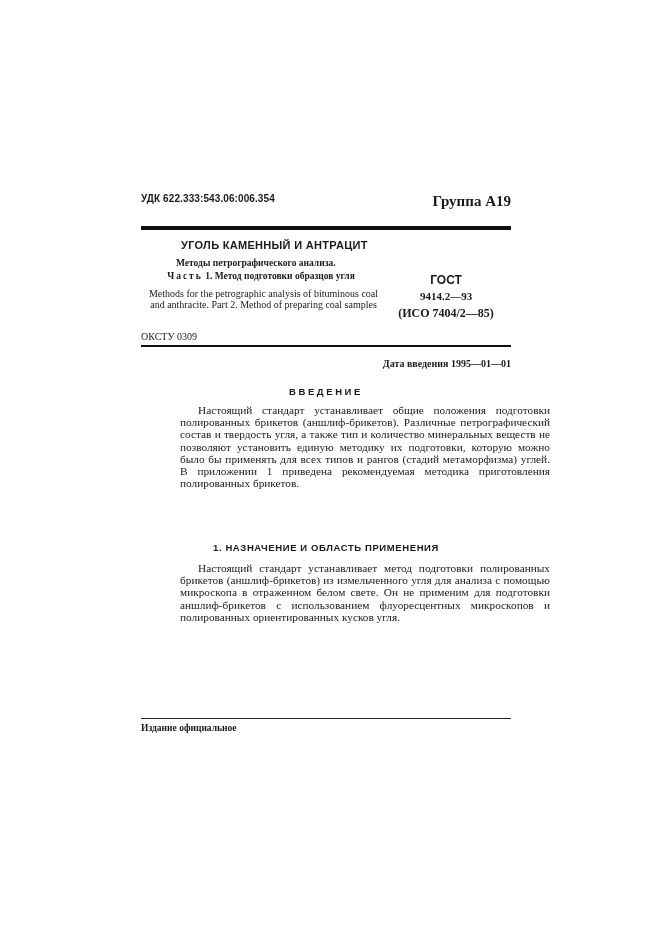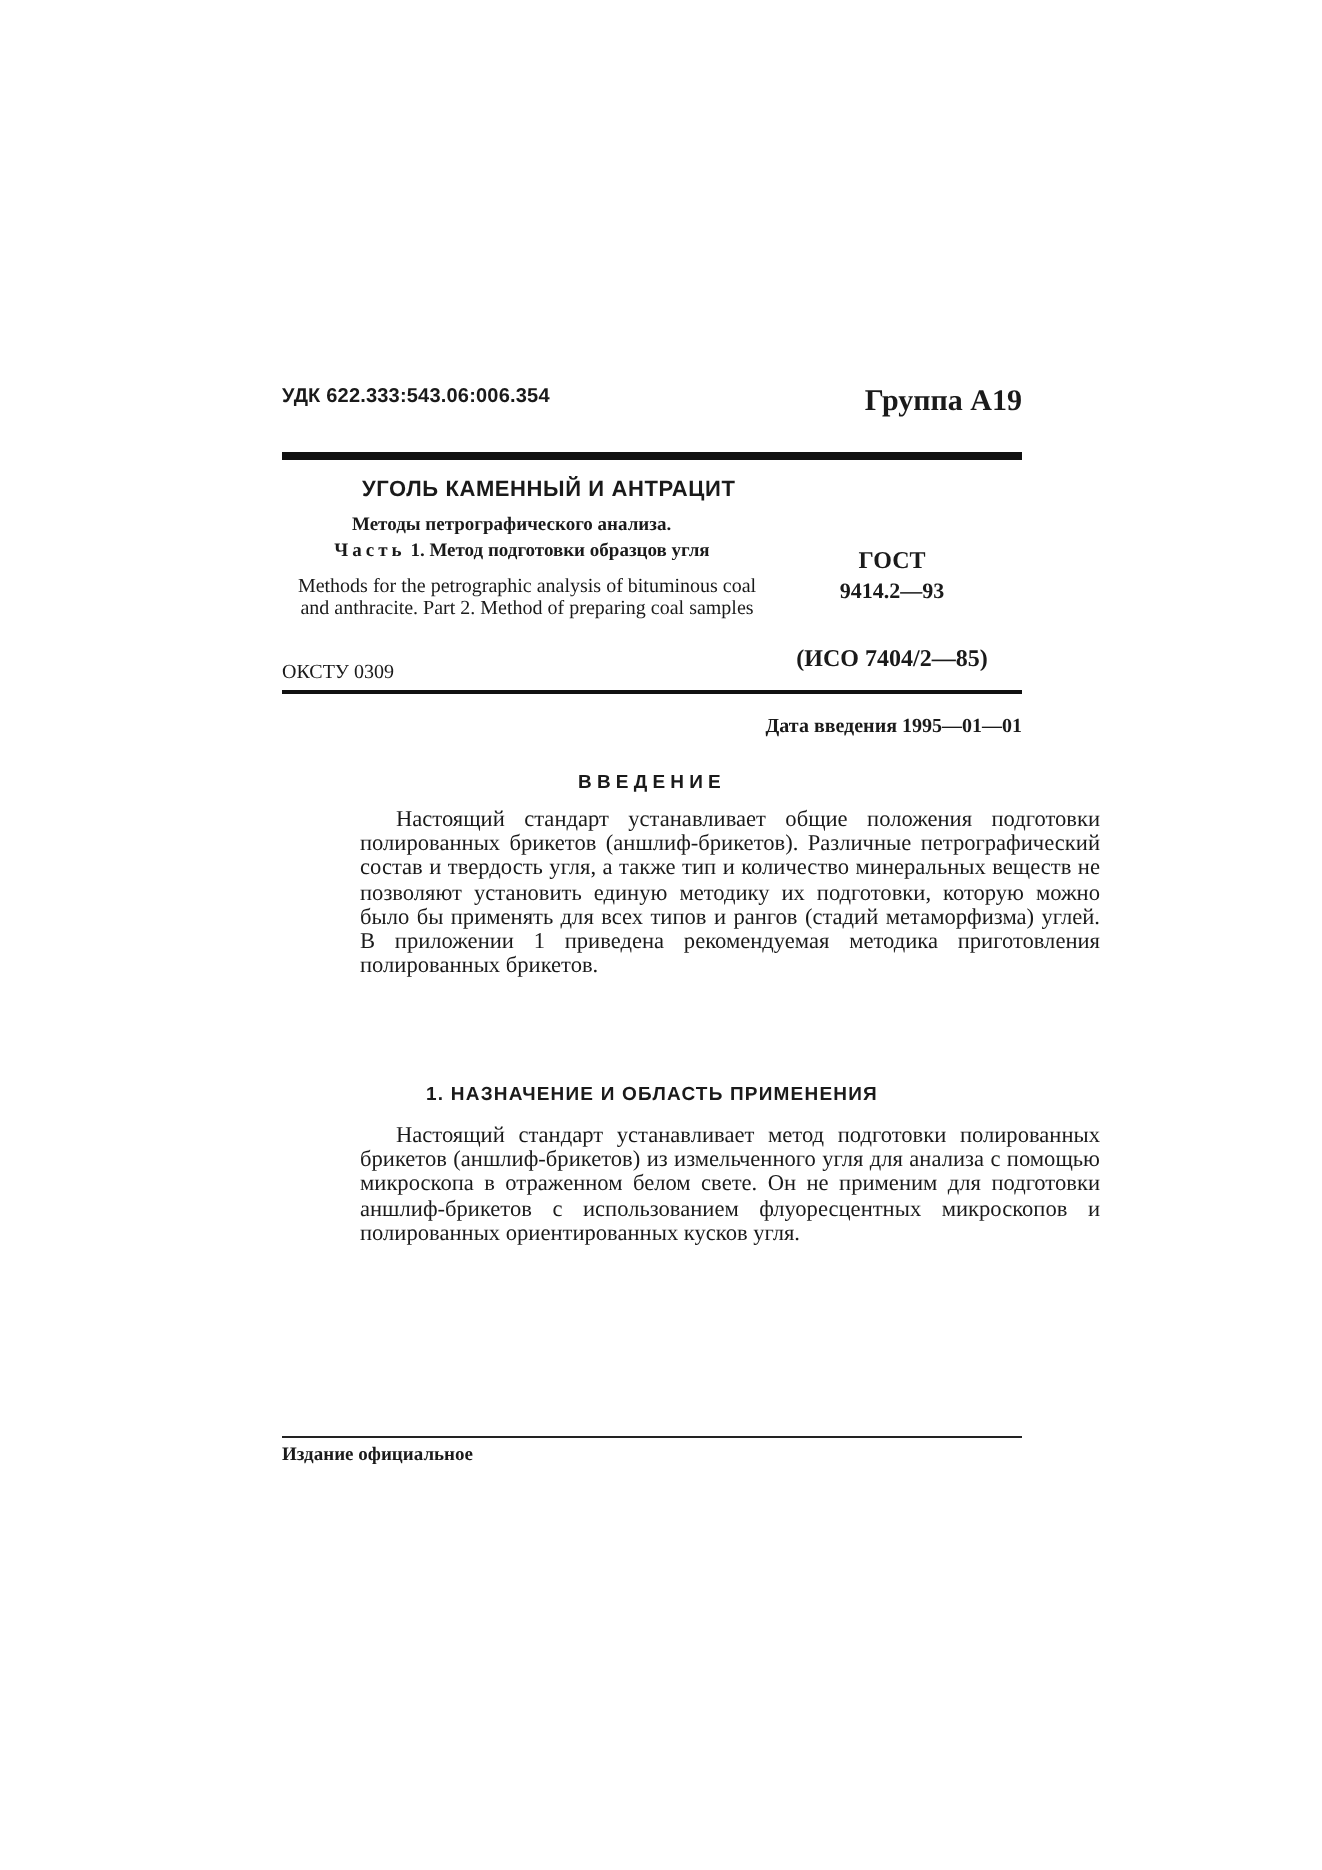--- a/index.html
+++ b/index.html
@@ -14,23 +14,23 @@
     .group { right: 0; top: 193px; font-size: 15px; font-weight: bold; }
     .mgs { left: 0; width: 370px; top: 209px; text-align: right; font-size: 11.5px; font-weight: bold; font-family: "Liberation Sans", sans-serif; letter-spacing: 4.3px; padding-right: 6px; box-sizing: border-box; }
     .mgs span.gap { display: inline-block; width: 10px; }
     .rule-thick { left: 0; width: 370px; top: 226px; height: 4px; background: #111; }
     .title-main { left: 40px; top: 239px; font-size: 11px; font-weight: bold; font-family: "Liberation Sans", sans-serif; letter-spacing: 0.3px; }
     .title-sub { left: 35px; top: 258px; font-size: 9.5px; font-weight: bold; }
     .title-part { left: 0; width: 240px; top: 271px; text-align: center; font-size: 9.5px; font-weight: bold; }
     .title-part .sp { letter-spacing: 2px; }
     .title-en { left: 0; width: 245px; top: 289px; text-align: center; font-size: 10px; line-height: 10.5px; }
     .gost { left: 240px; width: 130px; top: 272px; text-align: center; font-weight: bold; }
-    .gost .g1 { font-size: 12px; font-family: Liberation Serif, serif; line-height: 16px; }
+    .gost .g1 { font-size: 12px; font-family: Liberation Sans, sans-serif; line-height: 16px; }
     .gost .g2 { font-size: 11px; line-height: 16px; }
-    .gost .g3 { font-size: 12px; line-height: 18px; margin-top: 16px; }
+    .gost .g3 { font-size: 12px; line-height: 18px; }
     .okstu { left: 0; top: 331px; font-size: 10px; }
     .rule-mid { left: 0; width: 370px; top: 345px; height: 2px; background: #111; }
     .date-intro { right: 0; top: 358px; font-size: 10px; font-weight: bold; }
     .sec-head { left: 0; width: 370px; text-align: center; font-size: 9.5px; font-weight: bold; font-family: "Liberation Sans", sans-serif; }
     .intro-head { top: 386px; letter-spacing: 2.6px; }
     .p { left: 3px; width: 370px; font-size: 11.3px; line-height: 12.2px; text-align: justify; margin-left: 36px; }
     .p .ind { display: inline-block; width: 18px; }
     .p1 { top: 404px; }
     .p2 { top: 502px; }
     .s1-head { top: 542px; letter-spacing: 0.6px; }

